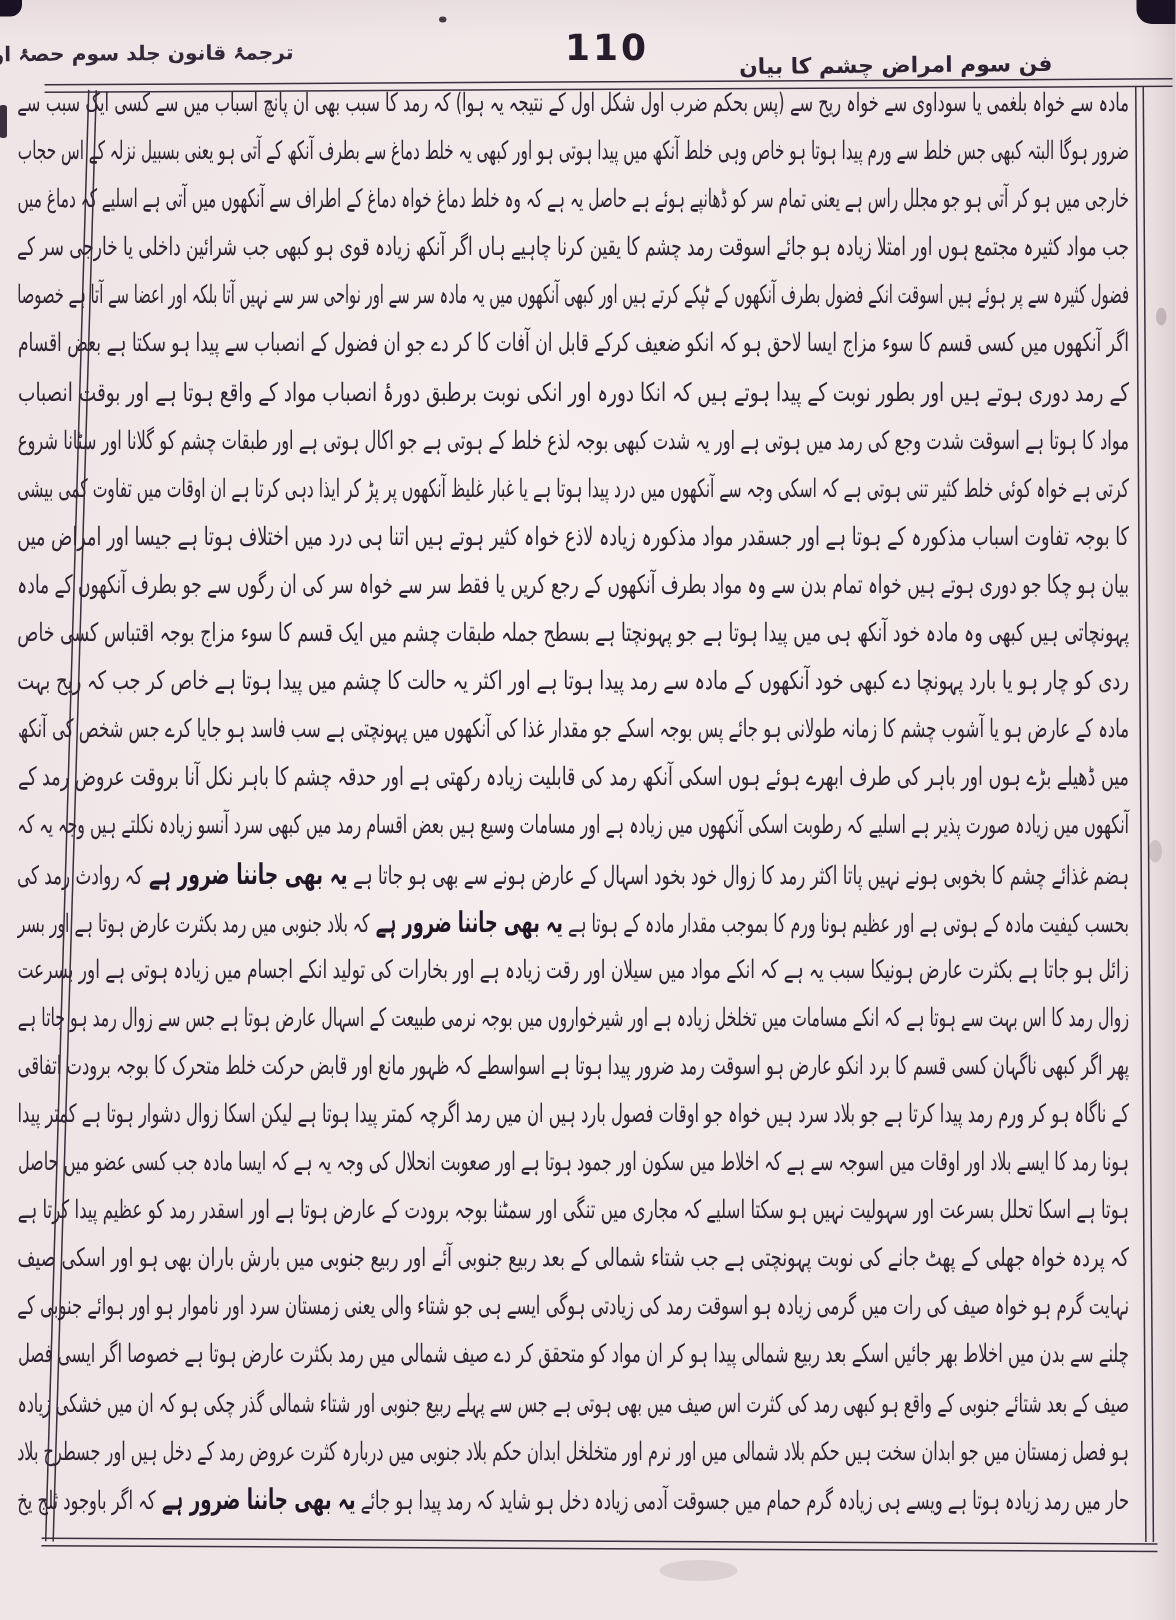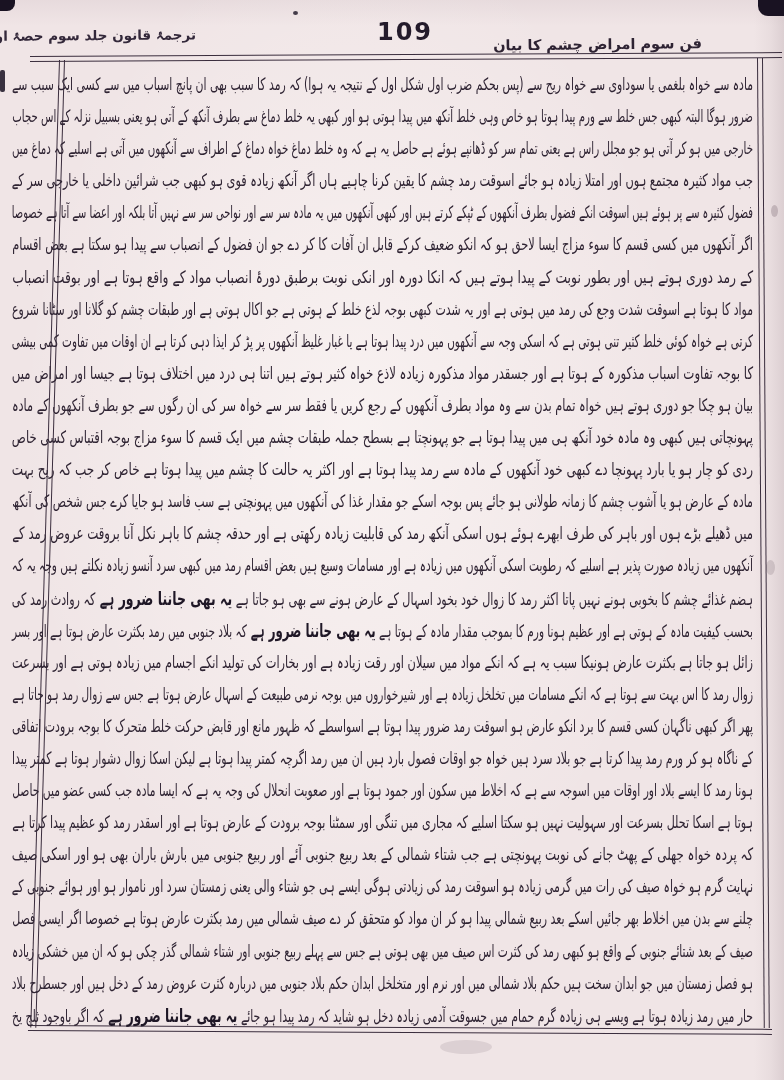--- a/index.html
+++ b/index.html
@@ -33,21 +33,21 @@
   }
   
   .rule-h{position:absolute;height:4px;border-top:1.6px solid #3a2d3d;border-bottom:1.3px solid #3a2d3d;}
   .rule-v{position:absolute;width:4px;border-left:1.6px solid #3a2d3d;border-right:1.3px solid #3a2d3d;}
   .rule-top{left:30px;width:752px;top:56px;transform:rotate(-0.3deg);transform-origin:left top;}
   .rule-bottom{left:28px;width:744px;top:1025px;transform:rotate(0.3deg);transform-origin:left top;}
   .rule-left{left:59px;top:60px;height:968px;transform:rotate(1.7deg);transform-origin:center top;}
   .rule-right{left:757px;top:58px;height:970px;transform:rotate(-0.4deg);transform-origin:center top;}
   
   .body-text{
-    position:absolute;top:68px;left:12px;width:741px;height:963px;
+    position:absolute;top:53px;left:12px;width:741px;height:963px;
     direction:rtl;color:#2f2433;overflow:visible;
   }
   .text-line{
     height:32.1px;line-height:32.1px;white-space:nowrap;
     font-size:17px;transform-origin:right center;
   }
   .bold-phrase{font-weight:800;font-size:19px;color:#1f1726;}
   
   .artifact{position:absolute;background:#191222;border-radius:2px;}
   .art-tl{left:0;top:0;width:15px;height:11px;border-radius:0 0 8px 0;}
@@ -58,21 +58,21 @@
   .sm-1{left:440px;top:1040px;width:52px;height:14px;}
   .sm-2{right:6px;top:205px;width:7px;height:12px;background:rgba(90,70,85,.25);}
   .sm-3{right:9px;top:560px;width:9px;height:15px;background:rgba(90,70,85,.18);}
 </style>
 </head>
 <body>
 
 <div class="sheet">
 
   <div class="hdr-left">ترجمۂ قانون جلد سوم حصۂ اول</div>
-  <div class="page-num">109</div>
+  <div class="page-num">110</div>
   <div class="hdr-right">فن سوم امراض چشم کا بیان</div>
 
   <div class="rule-h rule-top"></div>
   <div class="rule-v rule-left"></div>
   <div class="rule-v rule-right"></div>
   <div class="rule-h rule-bottom"></div>
 
   <div class="body-text" id="body-text">
       <div class="text-line" style="transform: scaleX(0.6382);"><span>مادہ سے خواہ بلغمی یا سوداوی سے خواہ ریح سے (پس بحکم ضرب اول شکل اول کے نتیجہ یہ ہوا) کہ رمد کا سبب بھی ان پانچ اسباب میں سے کسی ایک سبب سے</span></div>
       <div class="text-line" style="transform: scaleX(0.599);"><span>ضرور ہوگا البتہ کبھی جس خلط سے ورم پیدا ہوتا ہو خاص وہی خلط آنکھ میں پیدا ہوتی ہو اور کبھی یہ خلط دماغ سے بطرف آنکھ کے آتی ہو یعنی بسبیل نزلہ کے اس حجاب</span></div>

